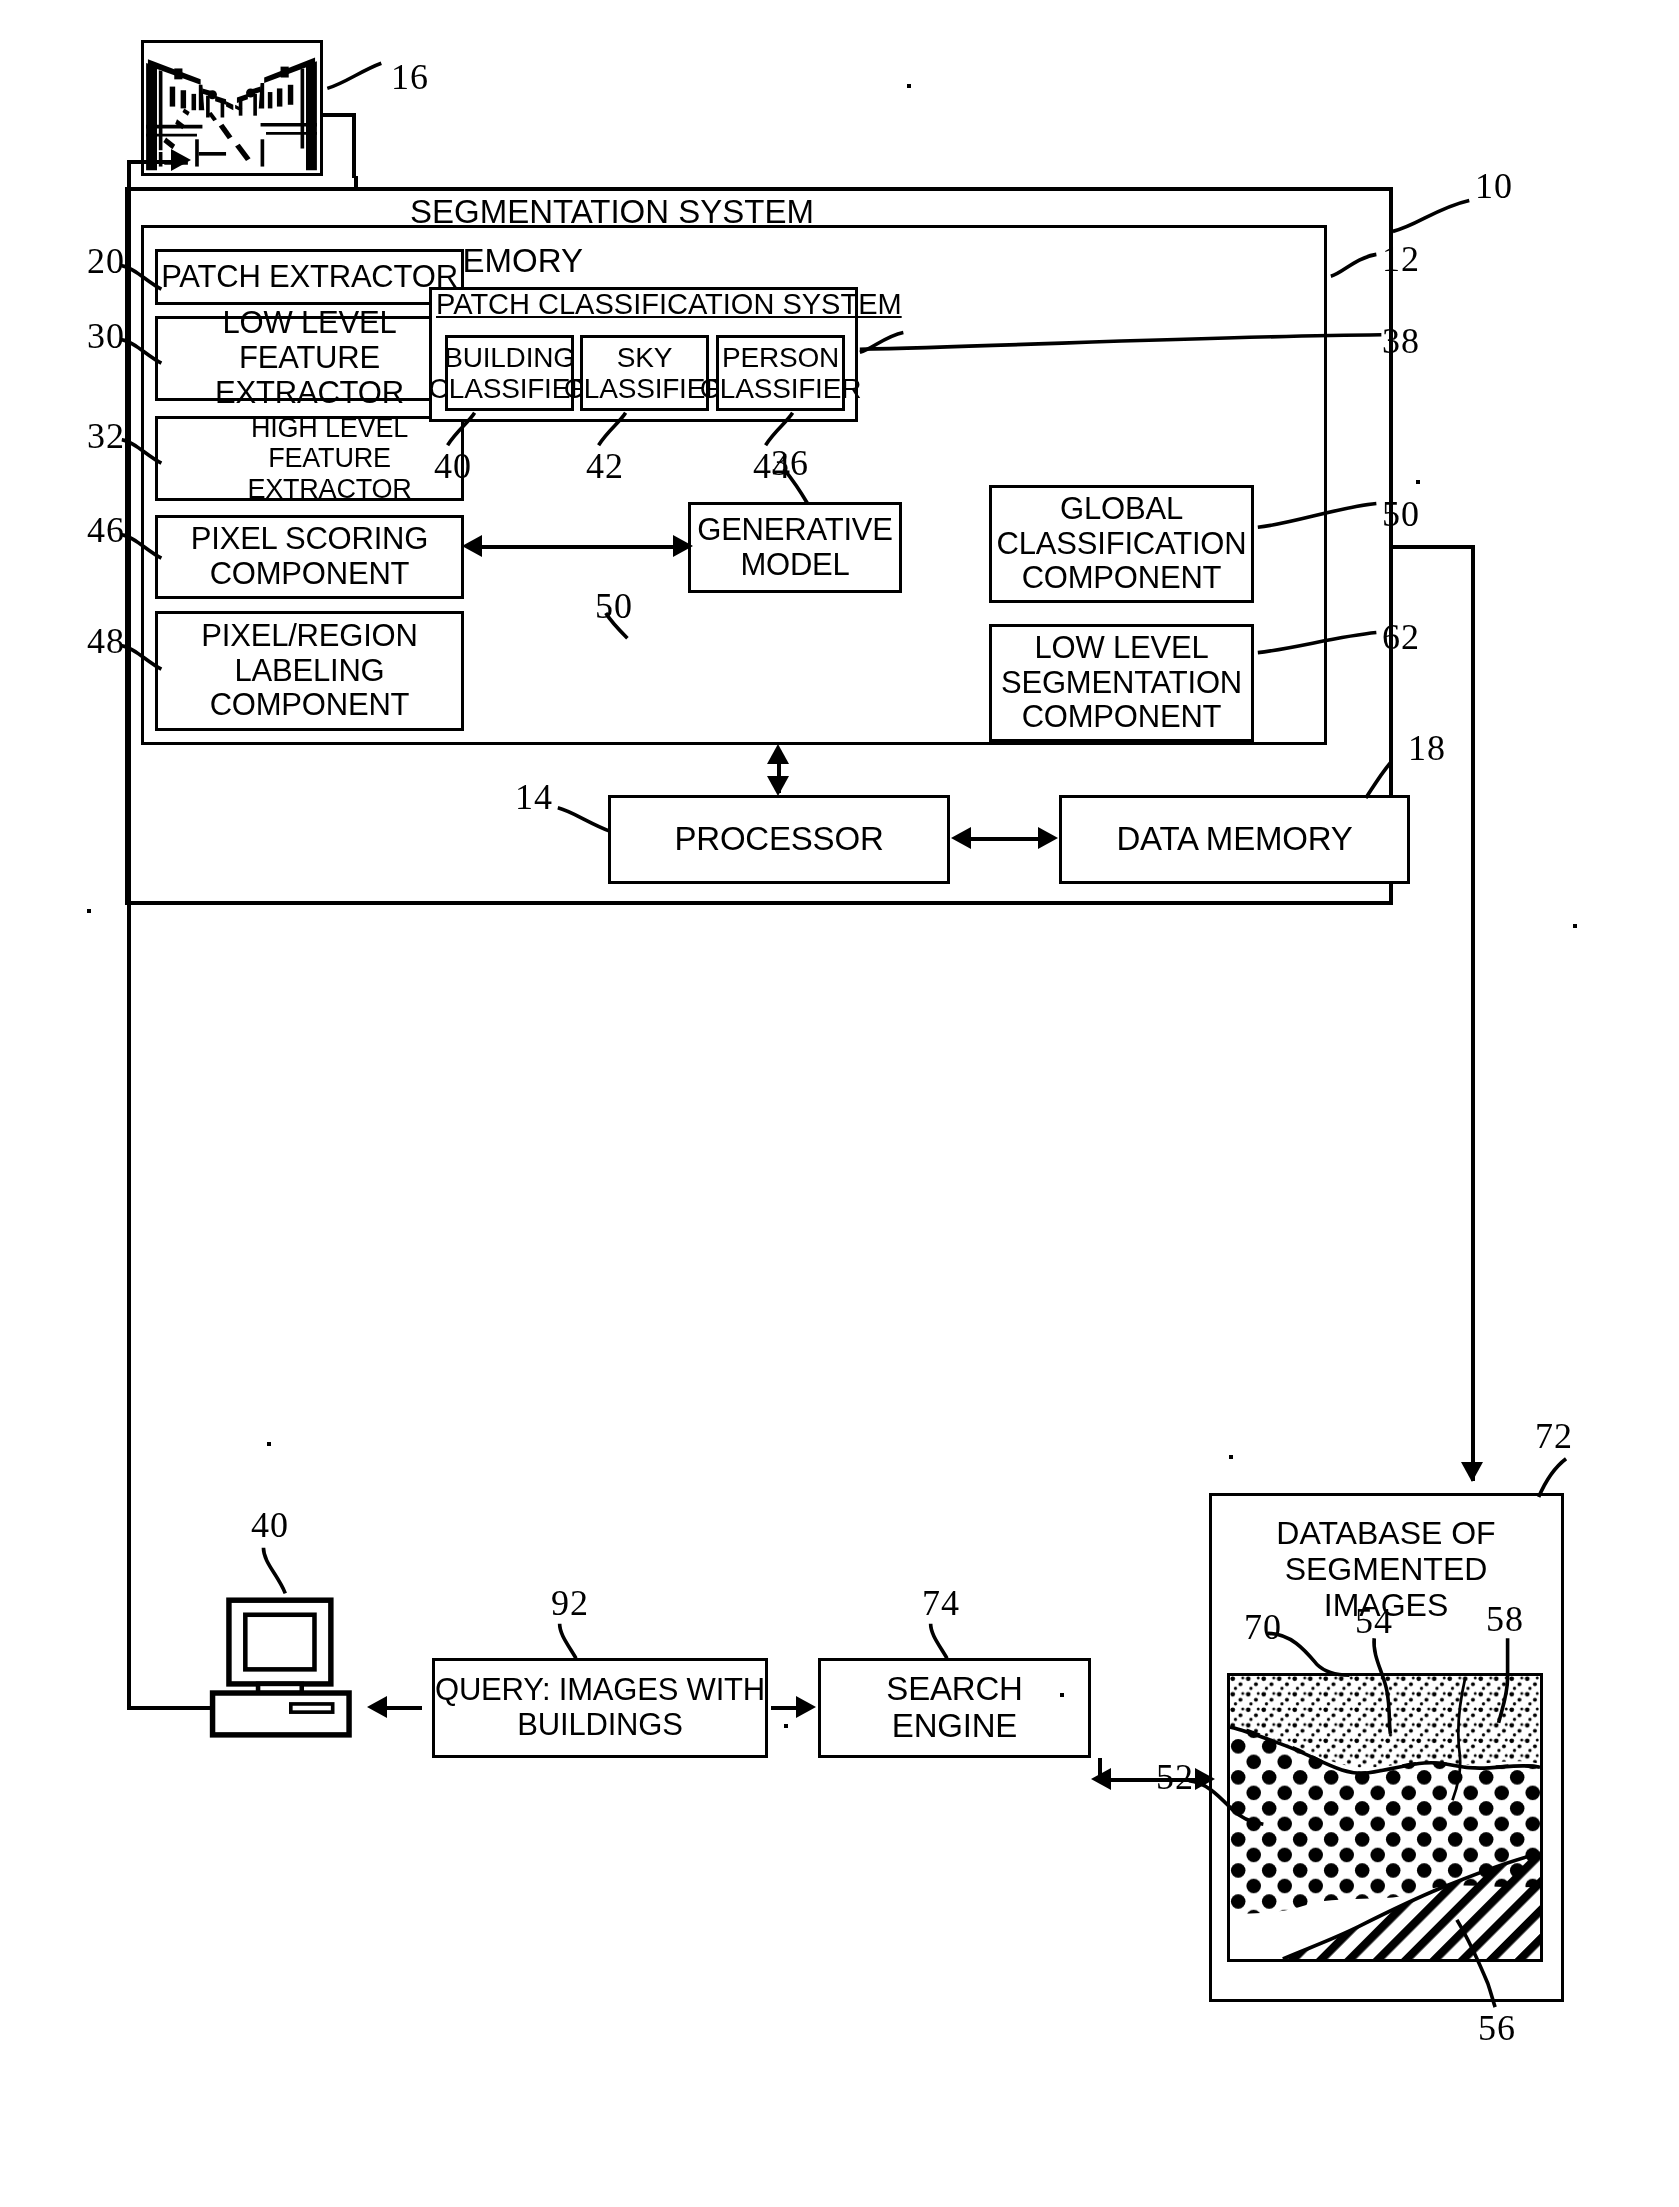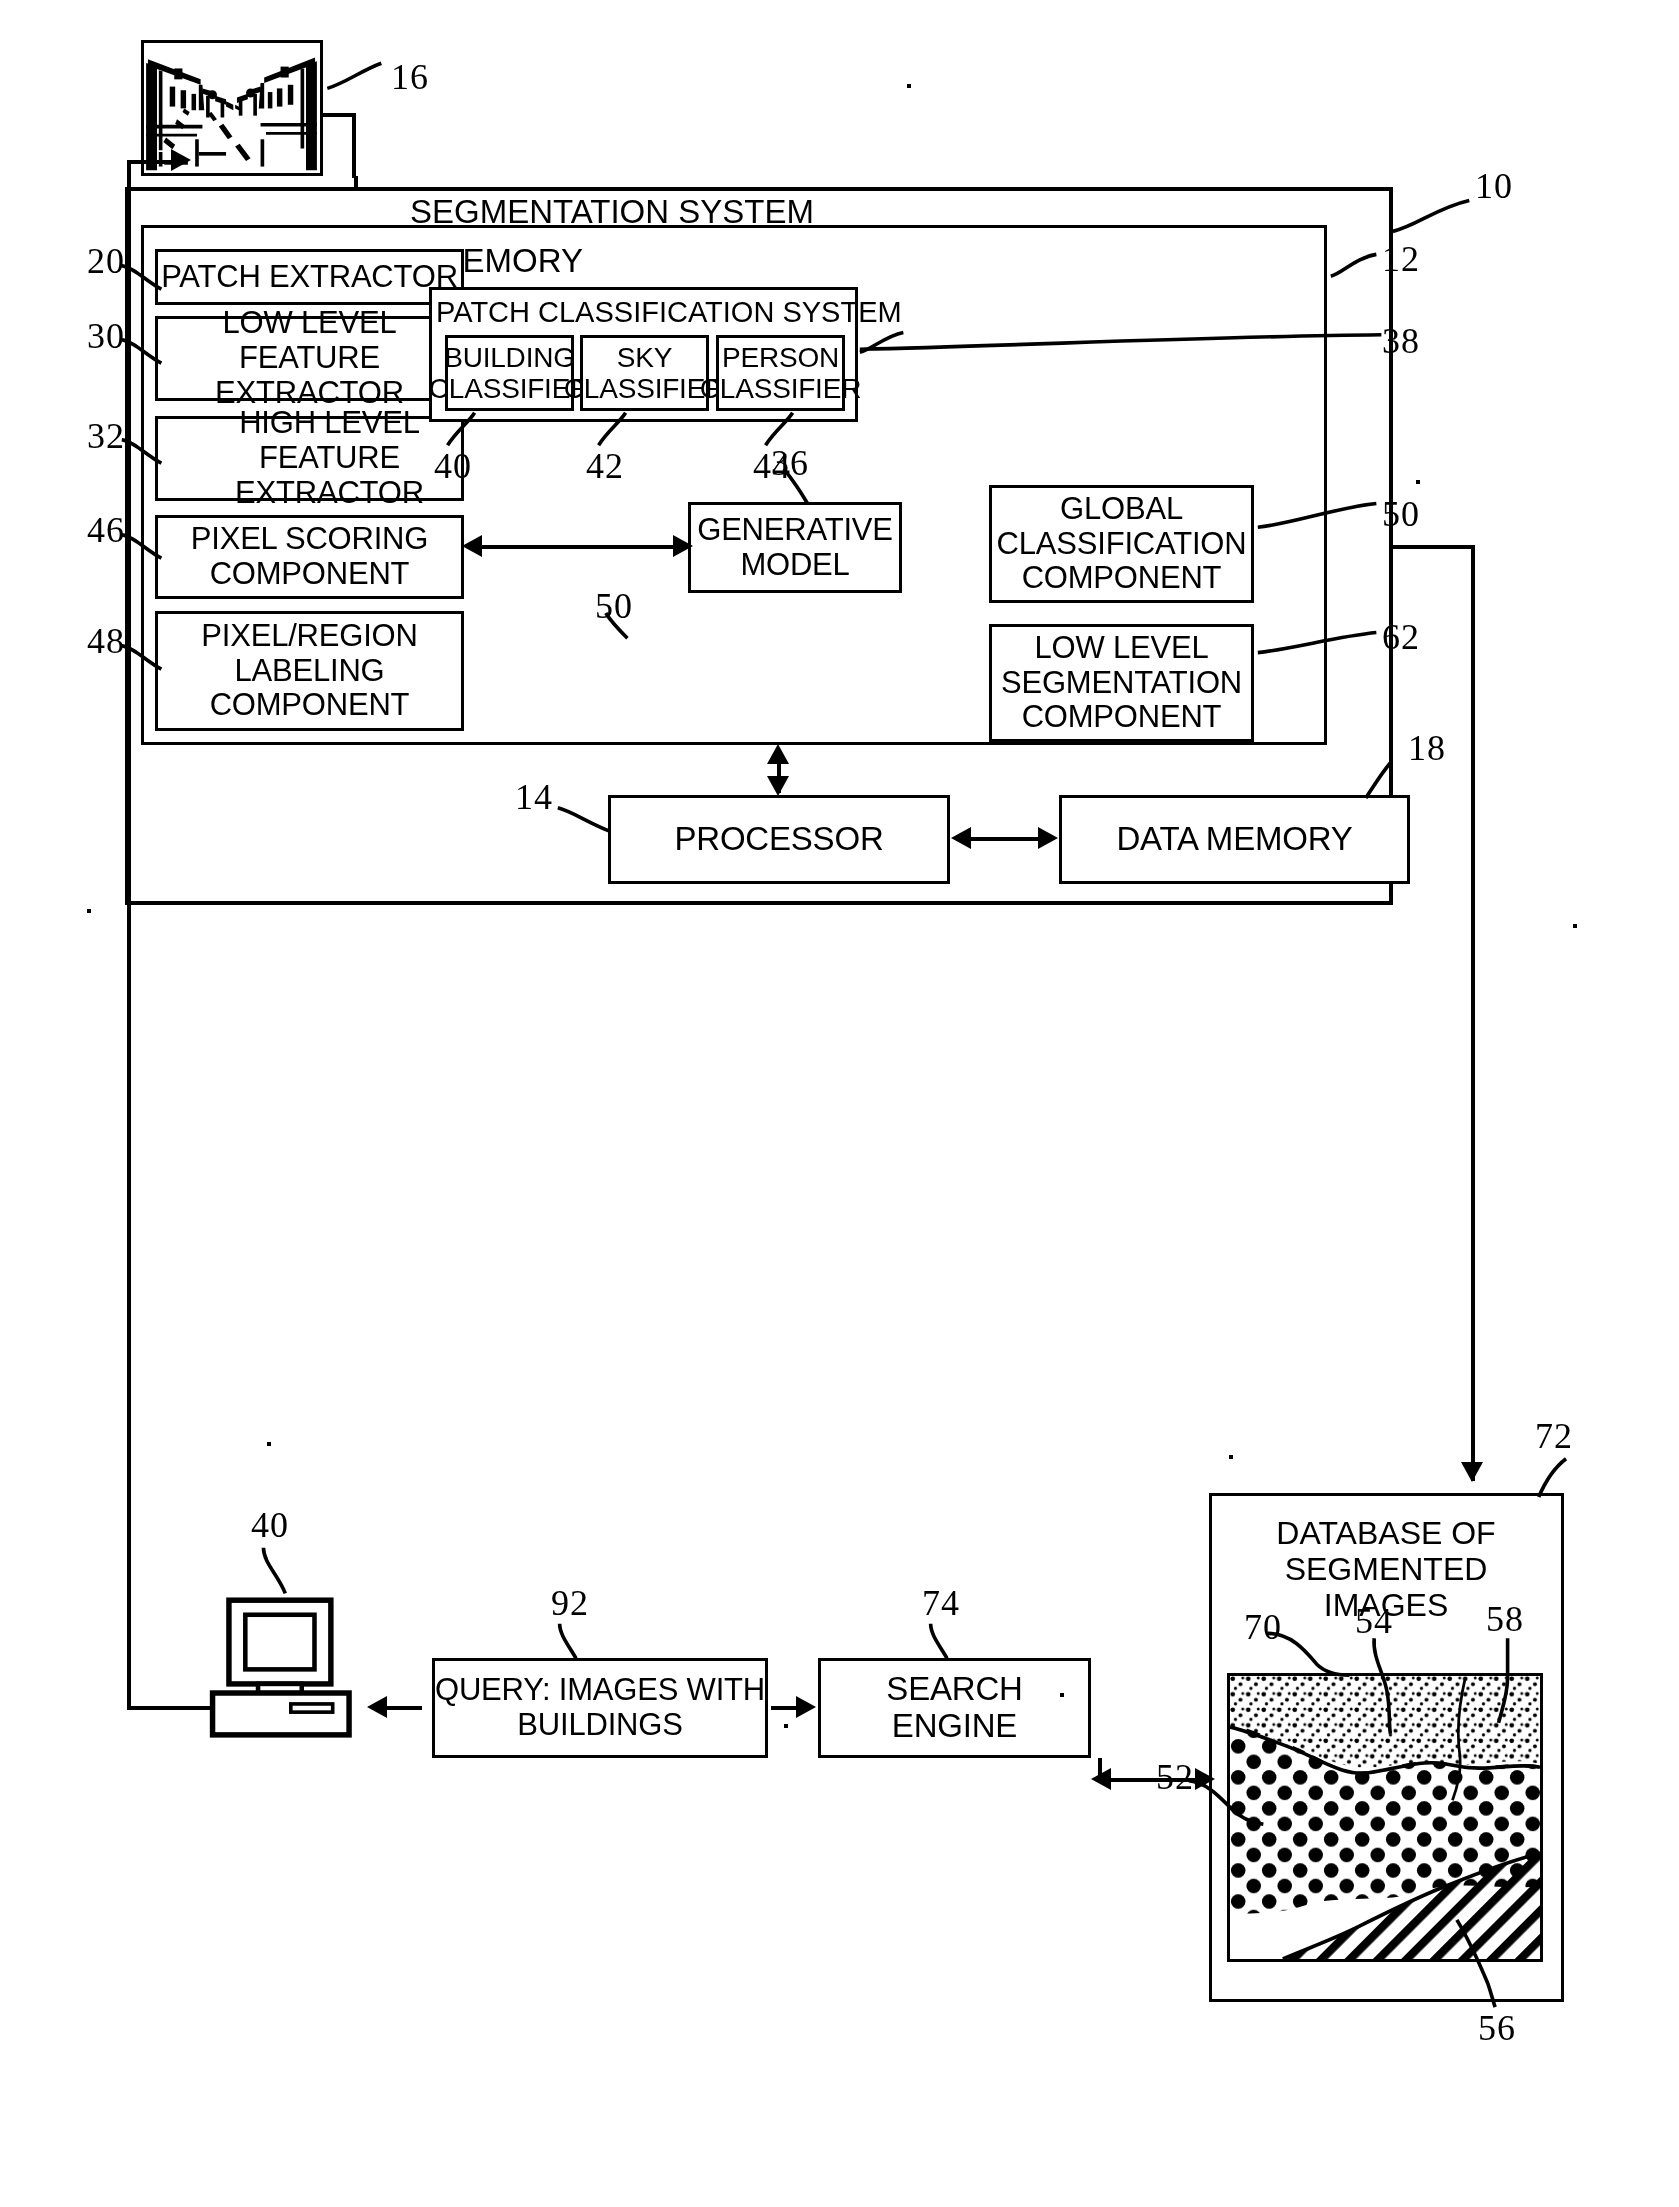--- a/index.html
+++ b/index.html
@@ -215,21 +215,21 @@
     <span>LOW LEVEL
 FEATURE EXTRACTOR</span>
   </div>
   <div class="leader" style="left:120px; top:336px;">
     <svg width="45" height="31" viewBox="0 0 50 34">
         <path d="M2,4 C16,6 30,22 46,30" stroke="#000" stroke-width="4" fill="none"></path>
       </svg>
   </div>
   <span class="refnum" style="left:87px; top:315px;">30</span>
 
-  <div class="box" style="left:155px; top:416px; width:309px; height:85px; font-size:31px;padding-left:40px;">
+  <div class="box" style="left:155px; top:416px; width:309px; height:85px; font-size:27px;padding-left:40px;">
     <span>HIGH LEVEL
 FEATURE EXTRACTOR</span>
   </div>
   <div class="leader" style="left:120px; top:436px;">
     <svg width="45" height="31" viewBox="0 0 50 34">
         <path d="M2,4 C16,6 30,22 46,30" stroke="#000" stroke-width="4" fill="none"></path>
       </svg>
   </div>
   <span class="refnum" style="left:87px; top:415px;">32</span>
 
@@ -250,21 +250,21 @@
 COMPONENT</span>
   </div>
   <div class="leader" style="left:120px; top:642px;">
     <svg width="45" height="31" viewBox="0 0 50 34">
         <path d="M2,4 C16,6 30,22 46,30" stroke="#000" stroke-width="4" fill="none"></path>
       </svg>
   </div>
   <span class="refnum" style="left:87px; top:620px;">48</span>
 
   <div class="inner" style="left:429px; top:287px; width:429px; height:135px;"></div>
-  <span class="title-text" style="left:436px; top:296px; width:415px; font-size:29px;">PATCH CLASSIFICATION SYSTEM</span>
+  <span class="title-text" style="left:436px; top:288px; width:415px; font-size:29px;text-decoration:underline;">PATCH CLASSIFICATION SYSTEM</span>
   <div class="leader" style="left:858px; top:327px;">
     <svg width="49" height="29" viewBox="0 0 54 32">
         <path d="M2,28 C16,24 30,10 50,6" stroke="#000" stroke-width="4" fill="none"></path>
       </svg>
   </div>
   <span class="refnum" style="left:1382px; top:320px;">38</span>
   <div class="leader" style="left:858px; top:331px; width:527px; height:18px;">
     <svg width="527" height="22" viewBox="0 0 580 24">
         <path d="M2,20 C180,16 380,6 576,4" stroke="#000" stroke-width="4" fill="none"></path>
       </svg>

